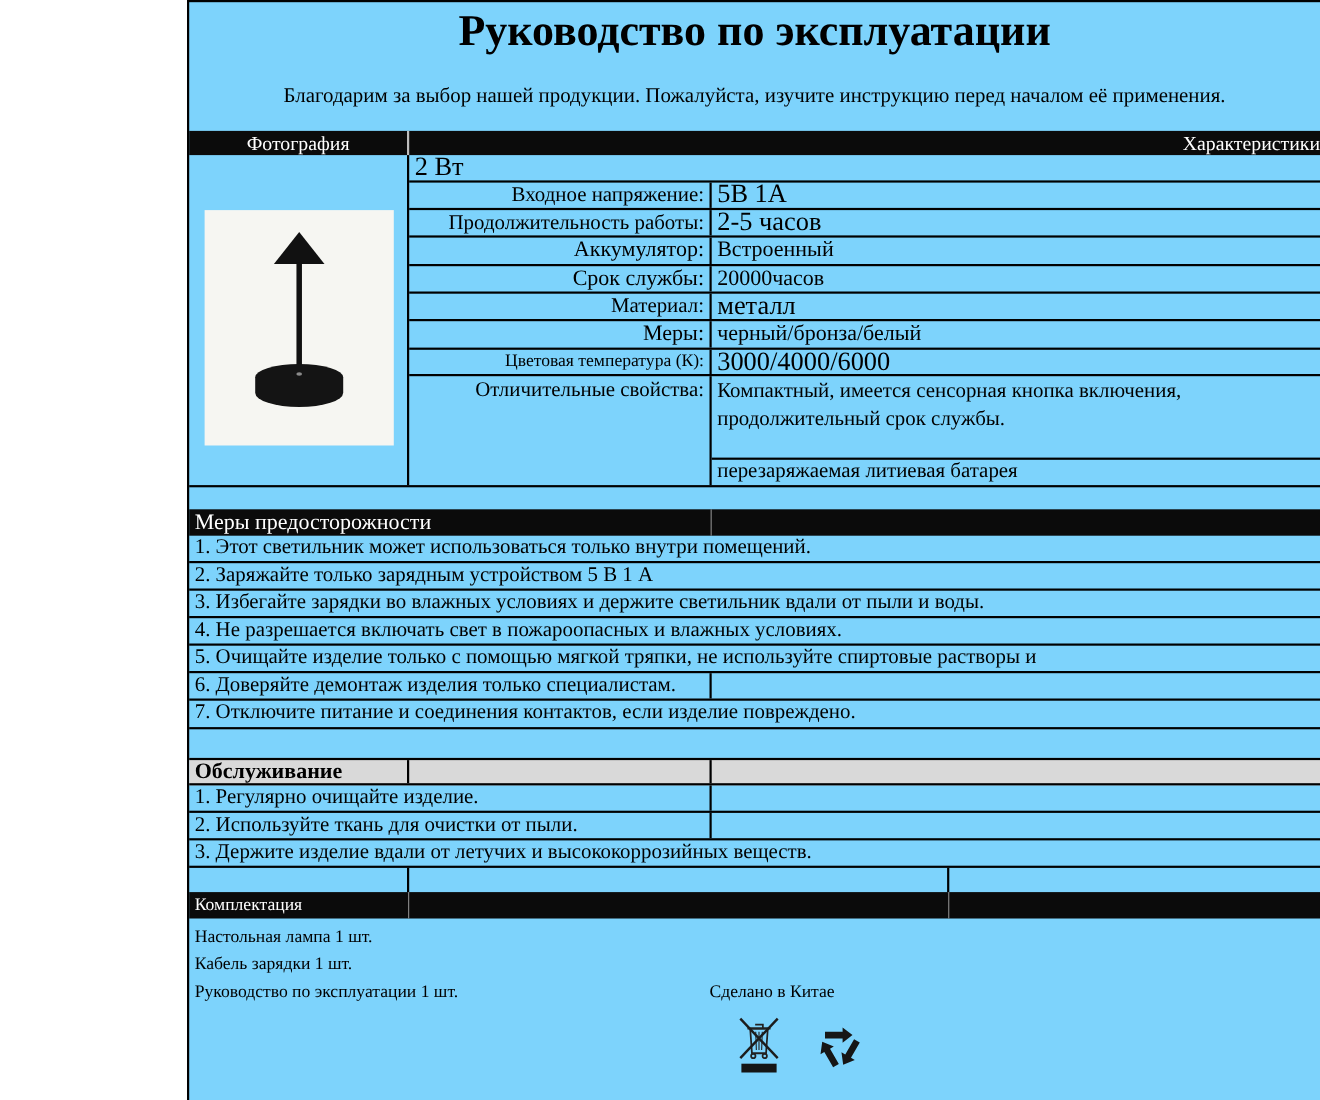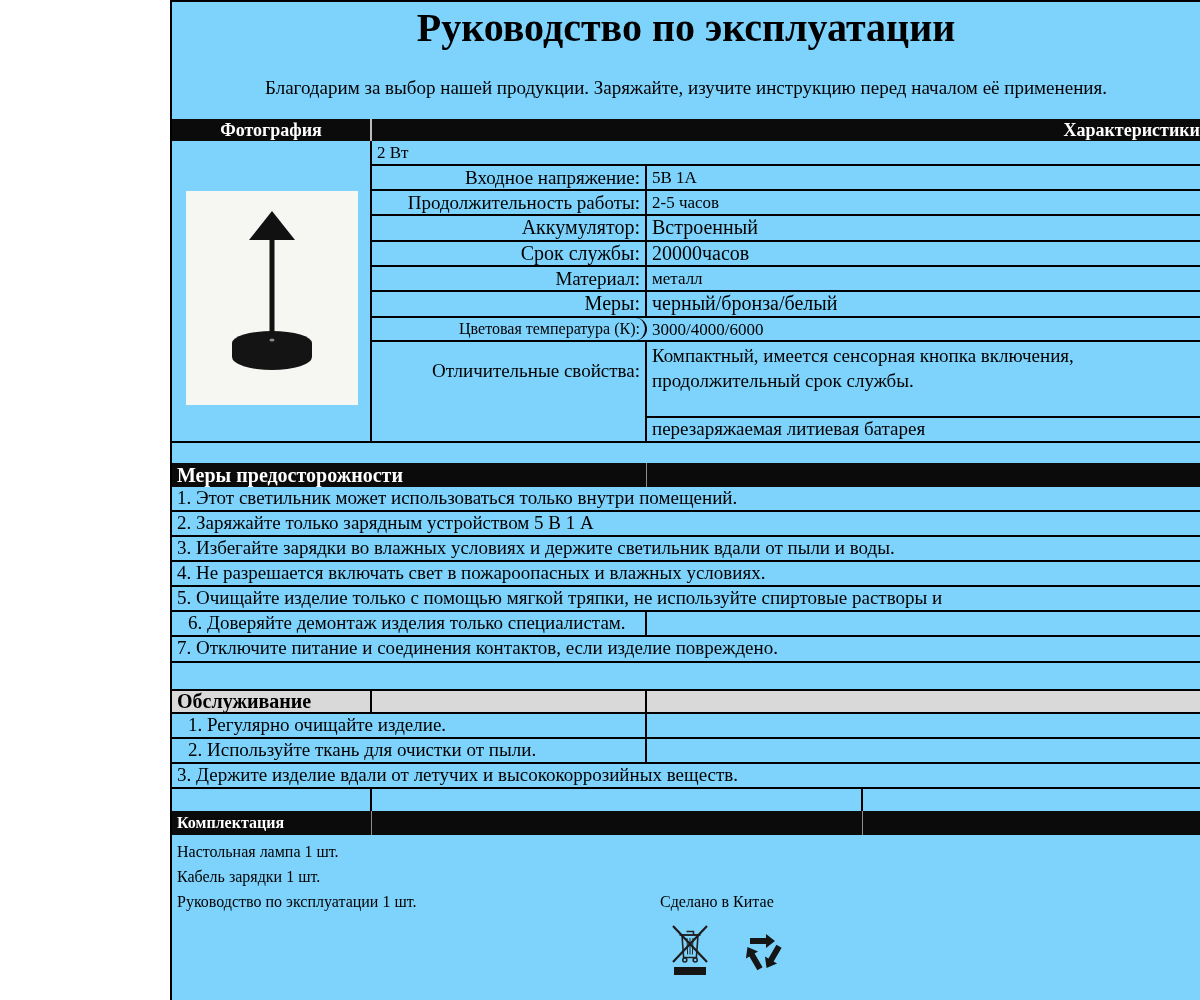--- a/index.html
+++ b/index.html
@@ -8,51 +8,51 @@
   body { position:relative; }
 
   .frame { position:absolute; left:170px; top:0; width:1032px; height:1000px;
     border:2px solid #000; border-bottom:none; background:#7dd3fc; }
 
   .title { font-size:40px; line-height:44px; font-weight:bold; text-align:center; margin-top:4px; }
   .subtitle { font-size:19px; line-height:27px; text-align:center; margin:24px 20px 0; }
 
   
   .spec-table { margin-top:18px; border-bottom:2px solid #000; }
-  .band { background:#0b0b0b; color:#fff; font-weight:bold; display:flex; }
+  .band { background:#0b0b0b; color:#fff; font-weight:normal; display:flex; }
   .spec-head { height:22px; font-size:18px; line-height:22px; }
   .spec-head .sh-photo { width:200px; text-align:center; border-right:2px solid #bdbdbd; }
   .spec-head .sh-char { flex:1; text-align:right; }
   .spec-body { display:flex; }
   .photo-cell { width:200px; border-right:2px solid #000; position:relative; }
   .photo-bg { position:absolute; left:14px; top:50px; width:172px; height:214px; background:#f6f6f2; }
   .spec-rows { flex:1; }
   .srow { display:flex; border-bottom:2px solid #000; }
   .h25 { height:25px; } .h26 { height:26px;justify-content:flex-end; } .h24 { height:24px; }
   .lab { width:275px; border-right:2px solid #000; text-align:right; padding-right:5px;
     font-size:19px; line-height:23px; white-space:nowrap; }
-  .val { flex:1; padding-left:5px; font-size:17px; line-height:23px; white-space:nowrap; }
+  .val { flex:1; padding-left:5px; font-size:24px; line-height:23px; white-space:nowrap; }
   .big .lab,.big .val { font-size:20px; }
-  .small-lab .lab { font-size:16px; line-height:22px;border-radius:11px; }
+  .small-lab .lab { font-size:16px; line-height:22px; }
   .frow { display:flex; }
-  .frow .lab { height:99px; line-height:24px; padding-top:17px; }
+  .frow .lab { height:99px; line-height:24px; padding-top:1px; }
   .fvals { flex:1; }
   .fv1 { height:76px; border-bottom:2px solid #000; padding:1px 8px 0 5px; font-size:19px; line-height:25px; }
   .fv2 { height:23px; padding-left:5px; font-size:19px; line-height:22px; }
 
   .g20 { height:20px; } .g26 { height:26px; }
 
   
   .safety-head { height:24px; font-size:20px; line-height:24px; }
   .safety-head .sh-l { width:475px; padding-left:5px; border-right:1px solid #8d8d8d; }
   .safety-head .sh-r { flex:1; }
   .tr { border-bottom:2px solid #000; font-size:19px; line-height:22px; height:25px; padding-left:5px; white-space:nowrap; }
   .tr.h26 { height:26px; }
   .tr.split { display:flex; padding-left:0; }
-  .split .cl { width:475px; border-right:2px solid #000; padding-left:16px; }
+  .split .cl { width:475px; border-right:2px solid #000; padding-left:5px; }
   .split .cr { flex:1; }
 
   
   .maint-head { height:25px; background:#d9d9d9; border-top:2px solid #000; border-bottom:2px solid #000;
     display:flex; font-weight:bold; font-size:20px; line-height:21px; }
   .maint-head .m1 { width:200px; border-right:2px solid #000; padding-left:5px; }
   .maint-head .m2 { width:275px; border-right:2px solid #000; }
   .maint-head .m3 { flex:1; }
   .empty-row { height:22px; display:flex; }
   .empty-row .e1 { width:200px; border-right:2px solid #000; }
@@ -60,32 +60,32 @@
   .empty-row .e3 { flex:1; }
 
   
   .pkg-head { height:24px; font-size:16px; line-height:24px; }
   .pkg-head .p1 { width:200px; padding-left:5px; border-right:1px solid #8d8d8d; }
   .pkg-head .p2 { width:491px; border-right:1px solid #8d8d8d; }
   .pkg-head .p3 { flex:1; }
   .pkg-content { padding-top:4px; }
   .pkg-line { font-size:16px; line-height:25px; padding-left:5px; white-space:nowrap; }
   .pkg-line3 { position:relative; }
-  .made-in { position:absolute; left:488px; top:0; }
+  .made-in { position:absolute; left:473px; top:0; }
   .icons { position:relative; height:56px; margin-top:7px; }
   .bin-icon { position:absolute; left:498px; top:0; }
   .recycle-icon { position:absolute; left:566px; top:4px; }
 </style>
 </head>
 <body>
 
 <div class="frame">
 
   <h1 class="title">Руководство по эксплуатации</h1>
-  <p class="subtitle">Благодарим за выбор нашей продукции. Заряжайте, изучите инструкцию перед началом её применения.</p>
+  <p class="subtitle">Благодарим за выбор нашей продукции. Пожалуйста, изучите инструкцию перед началом её применения.</p>
 
   <section class="spec-table">
     <div class="band spec-head">
       <div class="sh-photo">Фотография</div>
       <div class="sh-char">Характеристики</div>
     </div>
     <div class="spec-body">
       <div class="photo-cell">
         <div class="photo-bg">
           <svg width="172" height="214" viewBox="0 0 172 214">

